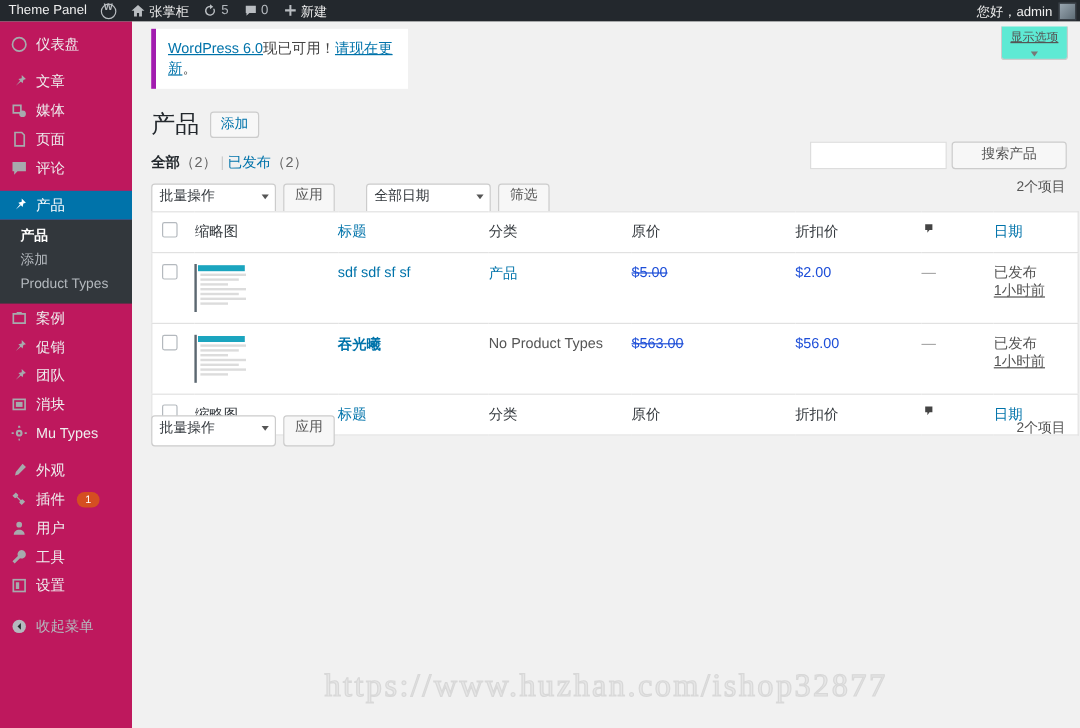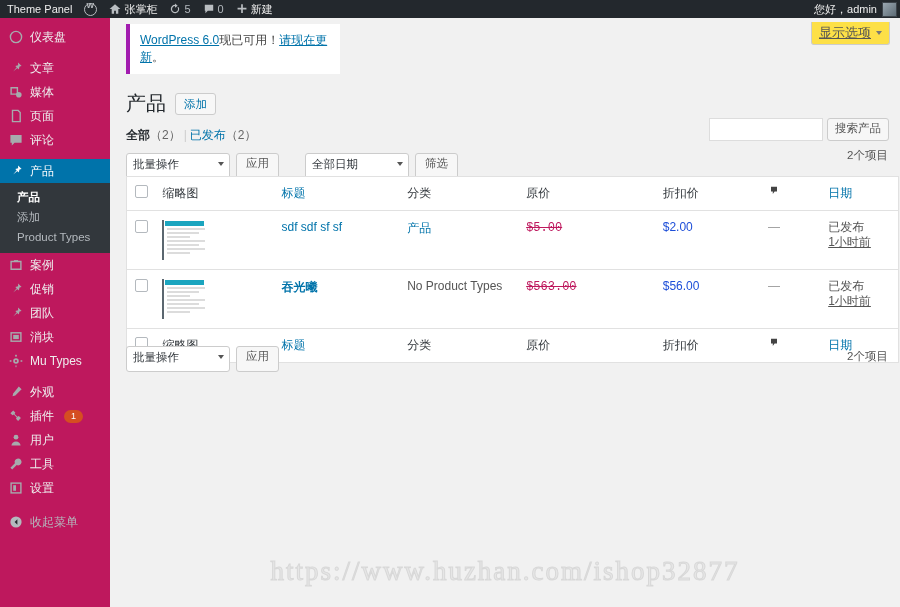--- a/index.html
+++ b/index.html
@@ -71,23 +71,23 @@
   .collapse{ margin-top:10px; color:#b4b9be; }
   .collapse .mi circle{ fill:#b4b9be; }
 
   
   #main{
     position:absolute; top:18px; left:110px; right:0; bottom:0;
     background:#f1f1f1; overflow:hidden;
   }
   .screen-opts{
     position:absolute; top:4px; right:10px;
-    background:#fde047; border:1px solid #ccc; border-top:none;
-    border-radius:0 0 3px 3px; padding:2px 7px; font-size:13px; color:#555;
-    display:flex; align-items:center; gap:5px;
+    background:#5eead4; border:1px solid #ccc; border-top:none;
+    border-radius:0 0 3px 3px; padding:2px 7px; font-size:10px; color:#555;
+    display:flex; align-items:center; gap:5px;flex-direction:column;
   }
   .screen-opts span.lbl{ text-decoration:underline; }
   .caret{ width:0;height:0; border-left:3.5px solid transparent;
     border-right:3.5px solid transparent; border-top:4px solid #777; }
 
   .notice{
     margin:6px 0 0 16px; width:190px;
     background:#fff; border-left:4px solid #a21caf;
     padding:8px 10px; font-size:12px; color:#444;
   }
@@ -117,21 +117,21 @@
     background:#f7f7f7; border:1px solid #ccc; border-radius:3px;
     color:#555; font-size:11.5px; padding:2px 9px; height:20px; line-height:14px;
   }
 
   .searchbox{ position:absolute; top:100px; right:11px; display:flex; gap:4px; }
   .search-input{
     width:108px; height:19px; background:#fff; border:1px solid #ddd;
   }
   .btn-search{
     background:#f7f7f7; border:1px solid #ccc; border-radius:3px;
-    color:#555; font-size:11.5px; padding:2px 7px;
+    color:#555; font-size:11.5px; padding:2px 24px;
   }
   .items-count{
     position:absolute; top:130px; right:12px; font-size:11.5px; color:#555;
   }
 
   
   .wp-table{
     position:absolute; top:158px; left:16px; right:11px;
     background:#fff; border:1px solid #e1e1e1;
     border-collapse:collapse; width:773px;
@@ -154,21 +154,21 @@
   .col-cmt{ width:62px; }
   .col-date{ width:72px; }
   .cb{
     width:11px;height:11px;background:#fff;border:1px solid #b4b9be;
     border-radius:2px; display:inline-block;
   }
   .title-link{ color:#0073aa; text-decoration:none; }
   .title-link.bold{ font-weight:bold; }
   .cat-link{ color:#0073aa; text-decoration:none; }
   .cat-plain{ color:#555; }
-  .price-old{ color:#be185d; text-decoration:line-through;font-family:Liberation Mono, monospace; }
+  .price-old{ color:#1d4ed8; text-decoration:line-through; }
   .price-new{ color:#1d4ed8; }
   .dash{ color:#999; }
   .date-cell{ color:#555; line-height:15px; }
   .date-cell .ago{ text-decoration:underline; }
   .row-sep td{ border-bottom:1px solid #e1e1e1; }
 
   
   .thumb{
     width:43px; height:40px; background:#fff;
     border-left:2px solid #5b6770; box-sizing:border-box;

